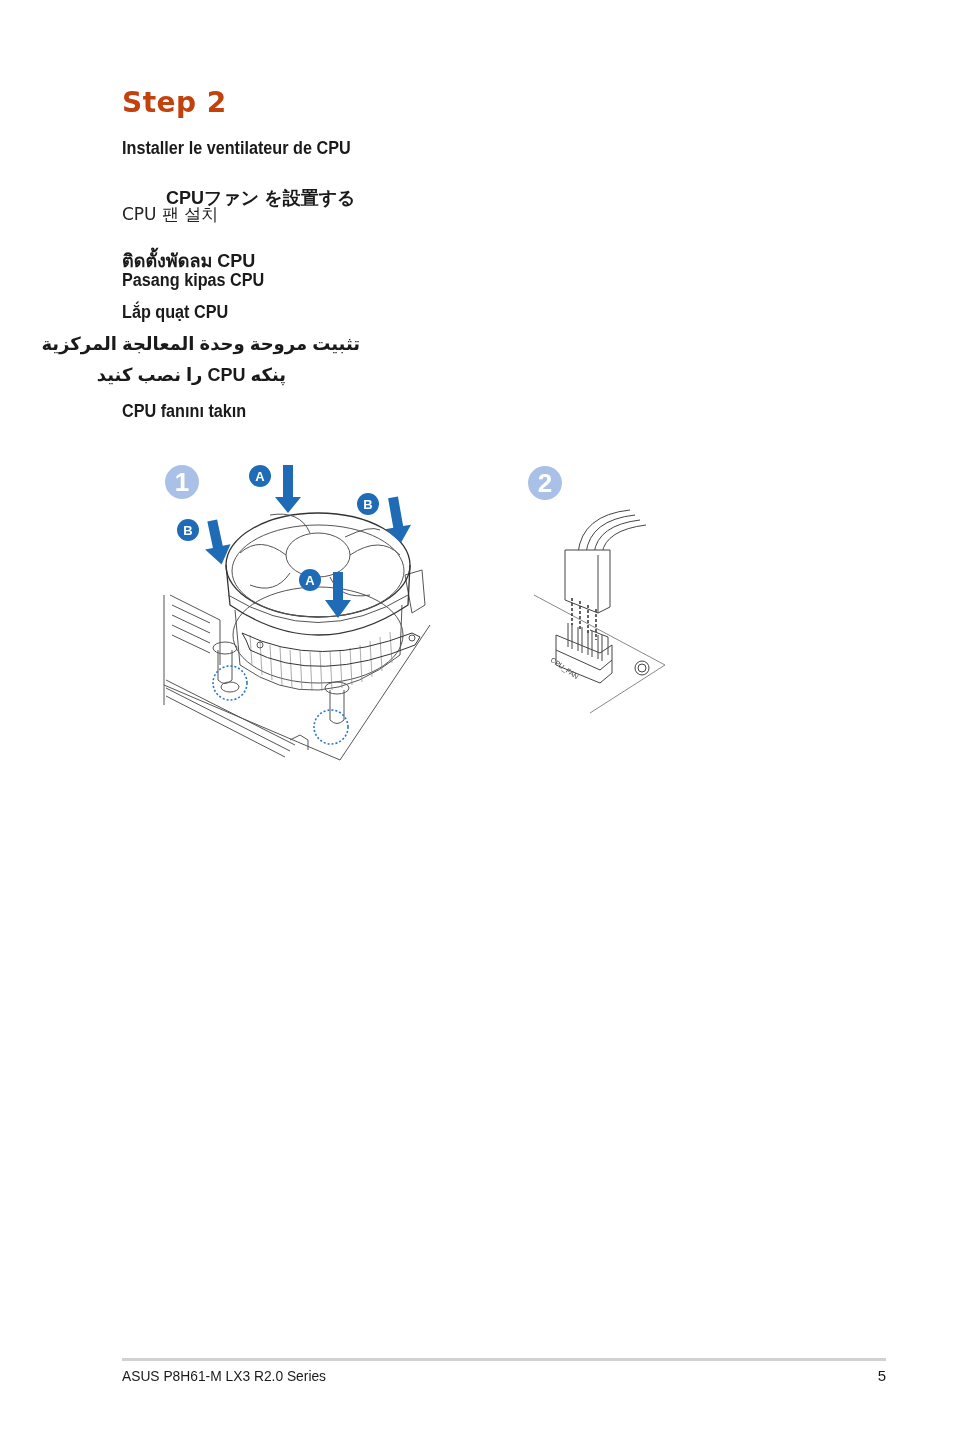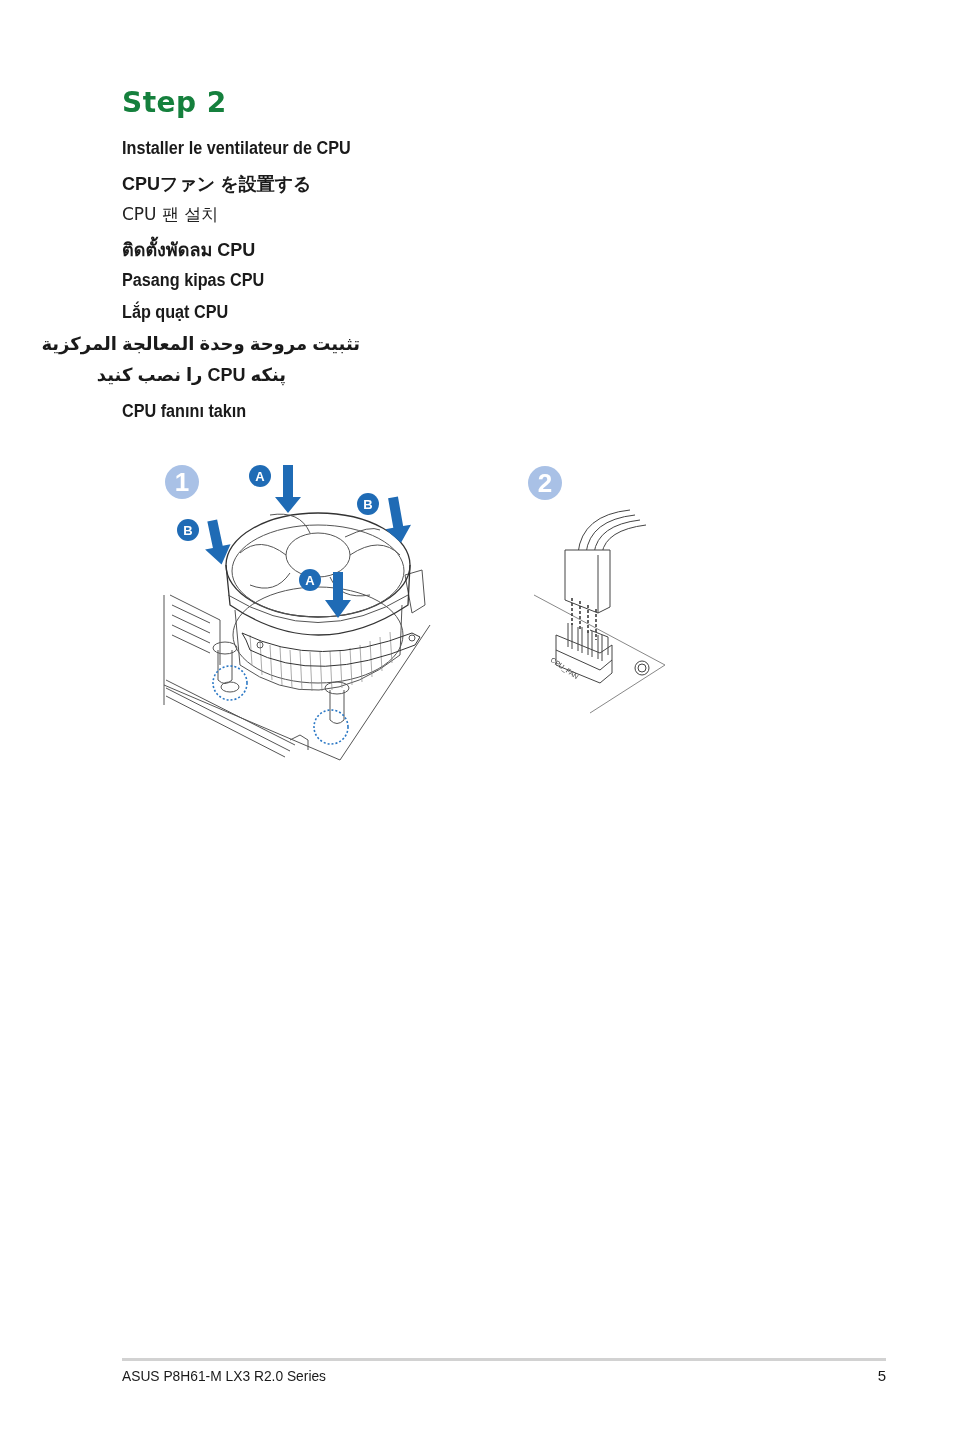--- a/index.html
+++ b/index.html
@@ -1,36 +1,36 @@
 <!DOCTYPE html>
 <html><head>
   <meta charset="utf-8">
   <style>
     html, body { margin: 0; padding: 0; background: #ffffff; }
     body { width: 954px; height: 1438px; position: relative; overflow: hidden;
            font-family: "Liberation Sans", "DejaVu Sans", sans-serif; color: #1a1a1a; }
     .title { position: absolute; left: 122px; top: 86px; font-family: "DejaVu Sans", sans-serif;
-             font-weight: bold; font-size: 28px; letter-spacing: 0.5px; color: #15803d; }
+             font-weight: bold; font-size: 28px; letter-spacing: 0.5px; color: #c2410c; }
     .line { position: absolute; left: 122px; font-weight: bold; font-size: 18px; white-space: nowrap; color: #1a1a1a; }
     .line.light { font-weight: normal; font-family: "DejaVu Sans", sans-serif; font-size: 17px; color: #222; }
     .line.cond { transform: scaleX(0.9); transform-origin: left center; }
     .figure { position: absolute; }
     .footer-rule { position: absolute; left: 122px; top: 1358px; width: 764px; height: 3px; background: #d2d2d2; }
     .footer-left { position: absolute; left: 122px; top: 1367px; font-size: 15px; transform: scaleX(0.92); transform-origin: left center; }
     .footer-right { position: absolute; right: 68px; top: 1367px; font-size: 15px; }
   </style>
 </head>
 <body>
 
 <div class="title">Step 2</div>
 
 <div class="line cond" style="top:138px;">Installer le ventilateur de CPU</div>
-<div class="line" style="top:172px;">CPUファン を設置する</div>
+<div class="line" style="top:186px;margin-left:44px;">CPUファン を設置する</div>
 <div class="line light" style="top:203px;">CPU 팬 설치</div>
-<div class="line" style="top:235px;">ติดตั้งพัดลม CPU</div>
+<div class="line" style="top:246px;">ติดตั้งพัดลม CPU</div>
 <div class="line cond" style="top:270px;">Pasang kipas CPU</div>
 <div class="line cond" style="top:302px;">Lắp quạt CPU</div>
 <div class="line" style="top:333px; direction:rtl; width:238px; text-align:center;">تثبيت مروحة وحدة المعالجة المركزية</div>
 <div class="line" style="top:364px; direction:rtl; width:164px; text-align:center;">پنکه CPU را نصب کنید</div>
 <div class="line cond" style="top:401px;">CPU fanını takın</div>
 
 <div class="figure" style="left:150px; top:455px; width:300px; height:310px;">
   <svg width="300" height="310" viewBox="0 0 300 310" xmlns="http://www.w3.org/2000/svg">
     <g fill="none" stroke="#555" stroke-width="1">
 

